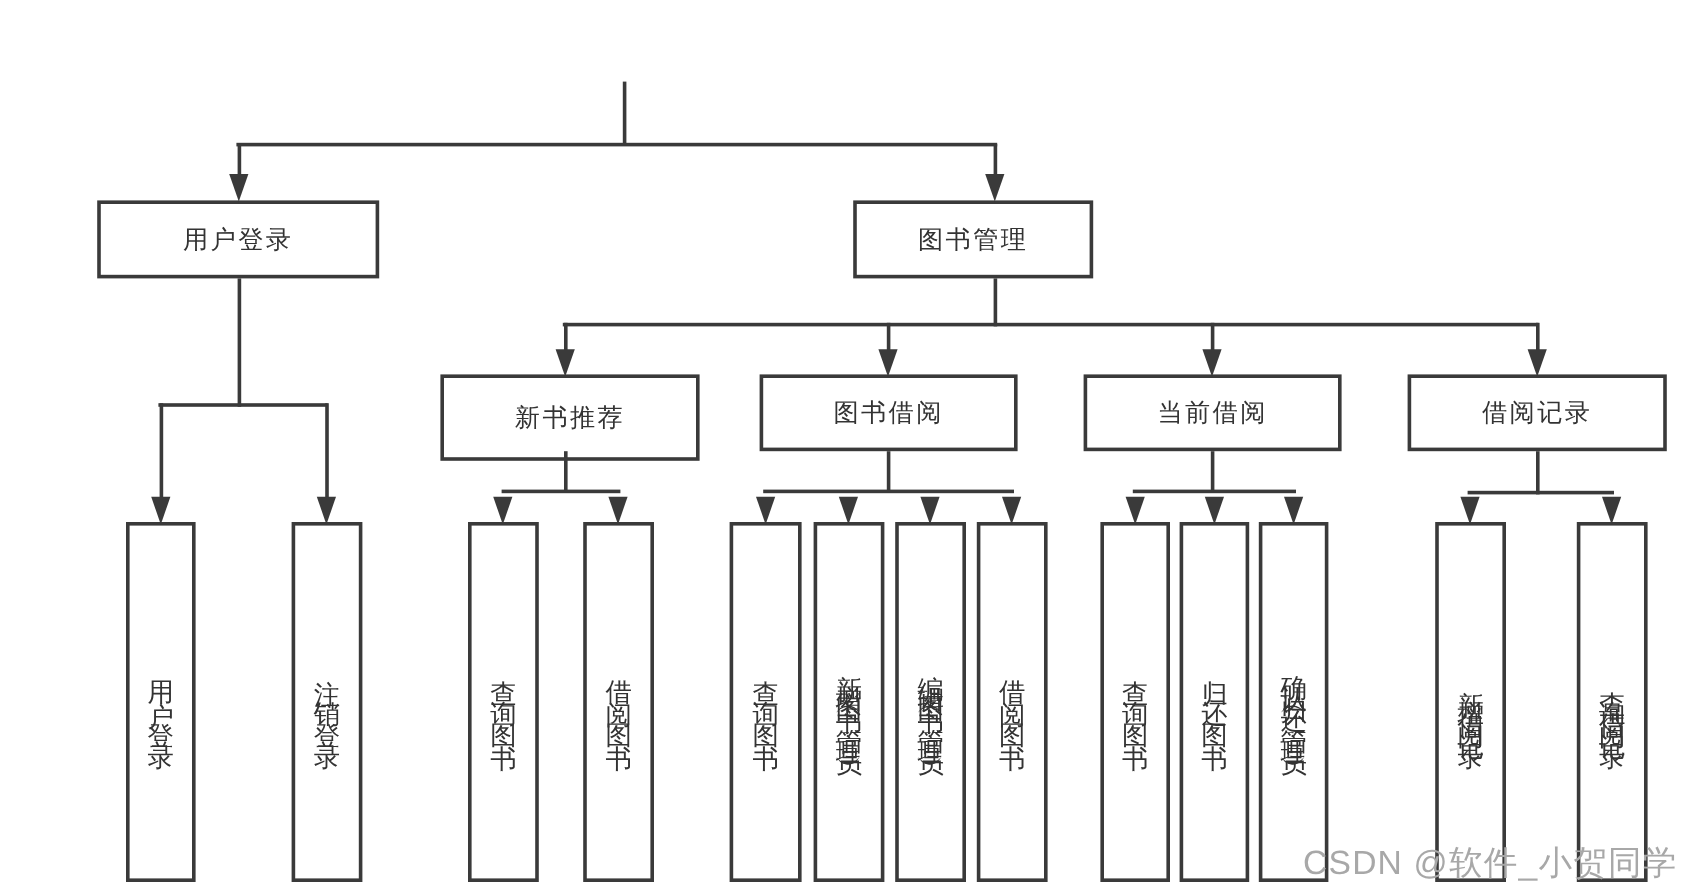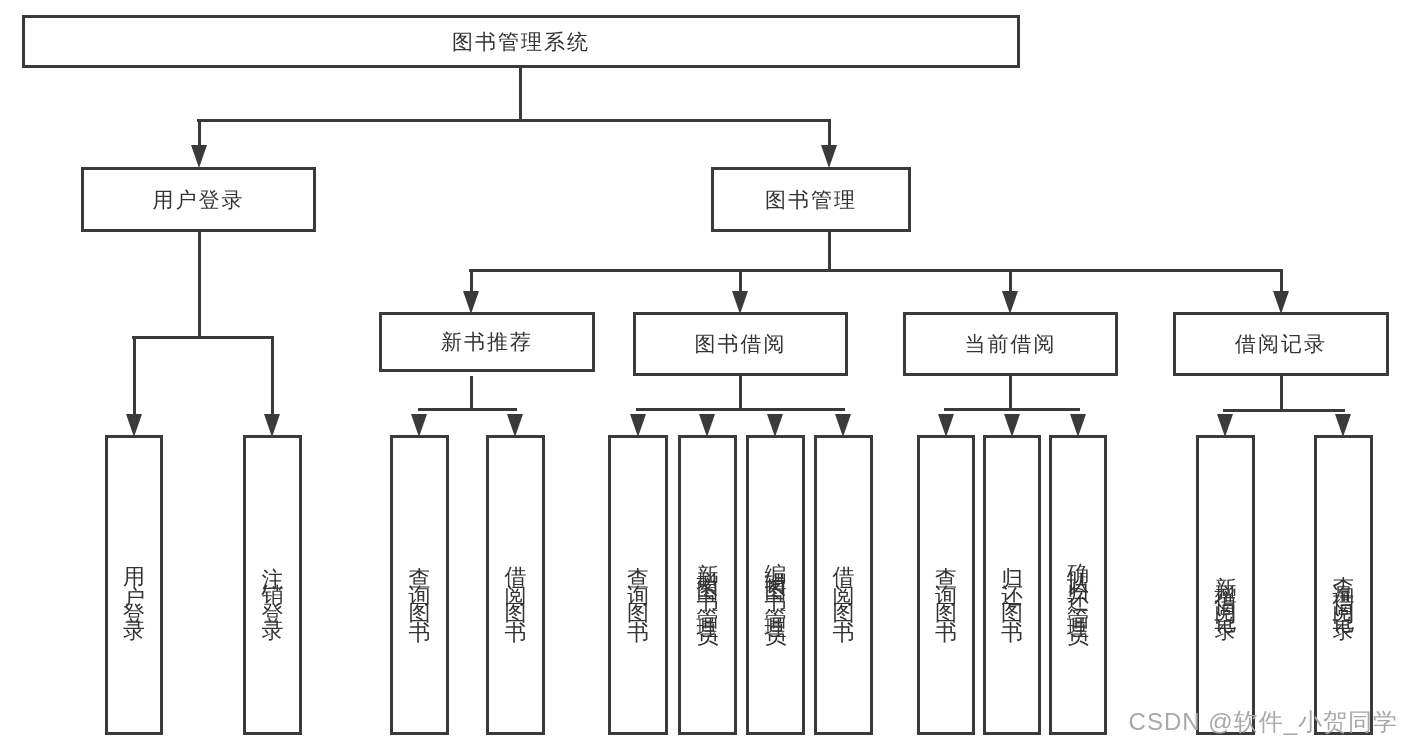--- a/index.html
+++ b/index.html
@@ -28,41 +28,38 @@
   .vl{position:absolute;width:3px;background:#3a3a3a;}
   .hl{position:absolute;height:3px;background:#3a3a3a;}
   .arrow{
     position:absolute;width:0;height:0;
     border-left:8px solid transparent;
     border-right:8px solid transparent;
     border-top:23px solid #3a3a3a;
   }
   .watermark{
     position:absolute;right:7px;bottom:9px;
-    font-size:24px;color:#a8a8a8;letter-spacing:1px;
+    font-size:28px;color:#a8a8a8;letter-spacing:1px;
     white-space:nowrap;pointer-events:none;
   }
 </style>
 </head>
 <body>
 
 <div class="stage">
 
-  <div class="box h" style="left:22px;top:15px;width:998px;height:53px">
-    <span>图书管理系统</span>
-  </div>
 
   <div class="box h" style="left:81px;top:167px;width:235px;height:65px">
     <span>用户登录</span>
   </div>
   <div class="box h" style="left:711px;top:167px;width:200px;height:65px">
     <span>图书管理</span>
   </div>
 
-  <div class="box h" style="left:379px;top:312px;width:216px;height:60px">
+  <div class="box h" style="left:367px;top:312px;width:216px;height:72px">
     <span>新书推荐</span>
   </div>
   <div class="box h" style="left:633px;top:312px;width:215px;height:64px">
     <span>图书借阅</span>
   </div>
   <div class="box h" style="left:903px;top:312px;width:215px;height:64px">
     <span>当前借阅</span>
   </div>
   <div class="box h" style="left:1173px;top:312px;width:216px;height:64px">
     <span>借阅记录</span>

